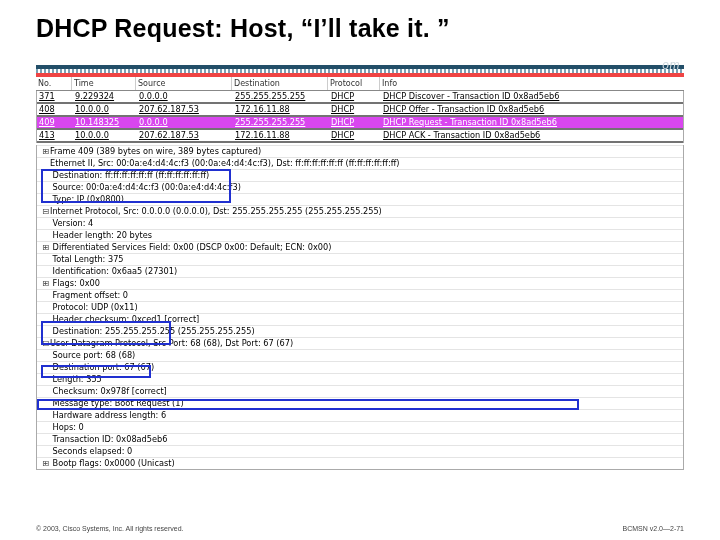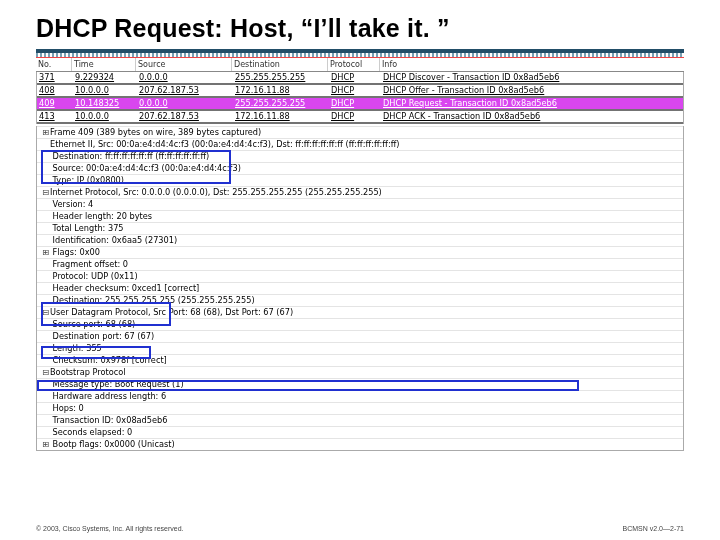--- a/index.html
+++ b/index.html
@@ -8,42 +8,42 @@
     height: 540px;
     background: #fff;
     font-family: Arial, Helvetica, sans-serif;
     color: #000;
     overflow: hidden;
     position: relative;
   }
   .title {
     font-size: 25px;
     font-weight: bold;
-    padding: 14px 0 6px 36px;
+    padding: 14px 0 22px 36px;
     letter-spacing: 0.2px;
   }
   .rule-band {
     height: 8px;
     margin: 0 36px 0 36px;
     border-top: 4px solid #224e68;
     background-image: repeating-linear-gradient(90deg,#7aa0b3 0 2px,#fff 2px 4px);
   }
   .capture {
     margin: 0 36px 0 36px;
     font-family: "DejaVu Sans", Arial, sans-serif;
     font-size: 8.2px;
     line-height: 11px;
     color: #000;
     position: relative;
     background: #fff;
   }
   .hdr {
     display: grid;
     grid-template-columns: 36px 64px 96px 96px 52px 1fr;
-    border-top: 1px solid #ef4444;
+    border-top: 4px solid #ef4444;
     border-bottom: 1px solid #888;
     font-size: 8px;
     color: #333;
   }
   .hdr span { padding: 1px 2px; border-right: 1px solid #ccc; }
   .hdr span:last-child { border-right: none; }
   .row {
     display: grid;
     grid-template-columns: 36px 64px 96px 96px 52px 1fr;
     border-bottom: 2px solid #737373;
@@ -153,33 +153,33 @@
         <div class="hl-blue" style="top: 254px; left: 0px; width: 542px; height: 11px;"></div>
       </div>
   <div class="ln"><span class="expander">⊞</span><span>Frame 409 (389 bytes on wire, 389 bytes captured)</span></div>
       <div class="ln"><span class="expander"></span><span>Ethernet II, Src: 00:0a:e4:d4:4c:f3 (00:0a:e4:d4:4c:f3), Dst: ff:ff:ff:ff:ff:ff (ff:ff:ff:ff:ff:ff)</span></div>
       <div class="ln"><span class="expander"></span><span>  Destination: ff:ff:ff:ff:ff:ff (ff:ff:ff:ff:ff:ff)</span></div>
       <div class="ln"><span class="expander"></span><span>  Source: 00:0a:e4:d4:4c:f3 (00:0a:e4:d4:4c:f3)</span></div>
       <div class="ln"><span class="expander"></span><span>  Type: IP (0x0800)</span></div>
       <div class="ln"><span class="expander">⊟</span><span>Internet Protocol, Src: 0.0.0.0 (0.0.0.0), Dst: 255.255.255.255 (255.255.255.255)</span></div>
       <div class="ln"><span class="expander"></span><span>  Version: 4</span></div>
       <div class="ln"><span class="expander"></span><span>  Header length: 20 bytes</span></div>
+      <div class="ln"><span class="expander">⊞</span><span>  Differentiated Services Field: 0x00 (DSCP 0x00: Default; ECN: 0x00)</span></div>
       <div class="ln"><span class="expander"></span><span>  Total Length: 375</span></div>
       <div class="ln"><span class="expander"></span><span>  Identification: 0x6aa5 (27301)</span></div>
       <div class="ln"><span class="expander">⊞</span><span>  Flags: 0x00</span></div>
       <div class="ln"><span class="expander"></span><span>  Fragment offset: 0</span></div>
       <div class="ln"><span class="expander"></span><span>  Protocol: UDP (0x11)</span></div>
       <div class="ln"><span class="expander"></span><span>  Header checksum: 0xced1 [correct]</span></div>
       <div class="ln"><span class="expander"></span><span>  Destination: 255.255.255.255 (255.255.255.255)</span></div>
       <div class="ln"><span class="expander">⊟</span><span>User Datagram Protocol, Src Port: 68 (68), Dst Port: 67 (67)</span></div>
       <div class="ln"><span class="expander"></span><span>  Source port: 68 (68)</span></div>
       <div class="ln"><span class="expander"></span><span>  Destination port: 67 (67)</span></div>
       <div class="ln"><span class="expander"></span><span>  Length: 355</span></div>
       <div class="ln"><span class="expander"></span><span>  Checksum: 0x978f [correct]</span></div>
-      <div class="ln"><span class="expander">⊟</span><span>Bootstrap Protocol</span></div>
       <div class="ln"><span class="expander"></span><span>  Message type: Boot Request (1)</span></div>
       <div class="ln"><span class="expander"></span><span>  Hardware address length: 6</span></div>
       <div class="ln"><span class="expander"></span><span>  Hops: 0</span></div>
       <div class="ln"><span class="expander"></span><span>  Transaction ID: 0x08ad5eb6</span></div>
       <div class="ln"><span class="expander"></span><span>  Seconds elapsed: 0</span></div>
       <div class="ln"><span class="expander">⊞</span><span>  Bootp flags: 0x0000 (Unicast)</span></div>
     </div>
 </div>
 
 <div class="footer">

